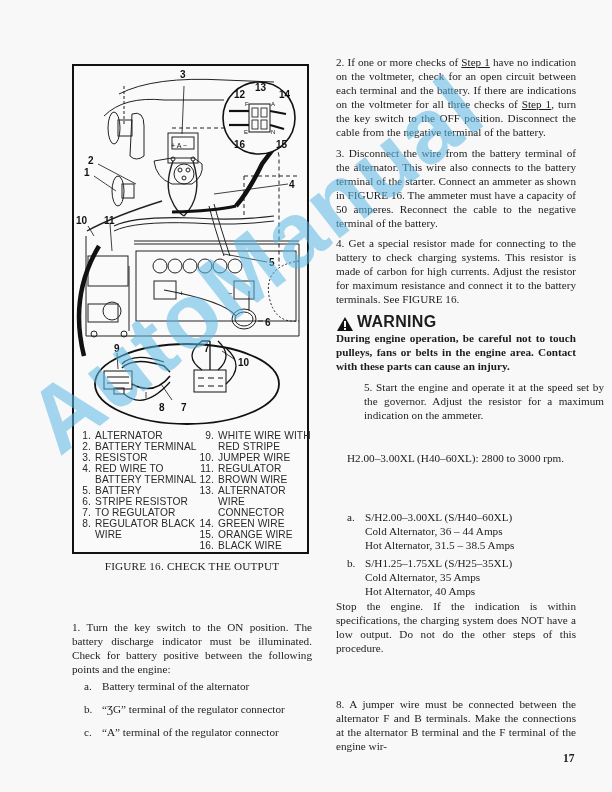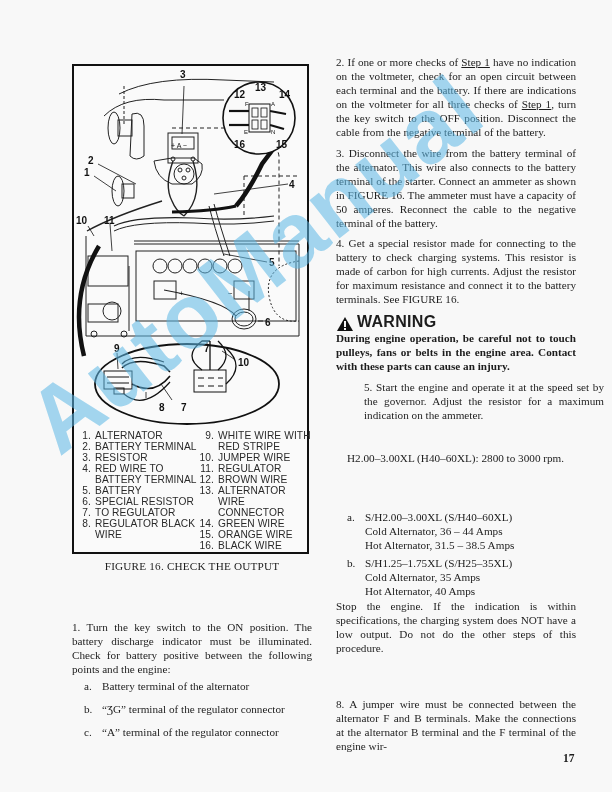--- a/index.html
+++ b/index.html
@@ -237,21 +237,21 @@
         <div class="legend-item">
             <span class="num">4.</span>
             <span class="txt">RED WIRE TO BATTERY TERMINAL</span>
           </div>
         <div class="legend-item">
             <span class="num">5.</span>
             <span class="txt">BATTERY</span>
           </div>
         <div class="legend-item">
             <span class="num">6.</span>
-            <span class="txt">SPECIAL RESISTOR</span>
+            <span class="txt">STRIPE RESISTOR</span>
           </div>
         <div class="legend-item">
             <span class="num">7.</span>
             <span class="txt">TO REGULATOR</span>
           </div>
         <div class="legend-item">
             <span class="num">8.</span>
             <span class="txt">REGULATOR BLACK WIRE</span>
           </div>
       </div>

